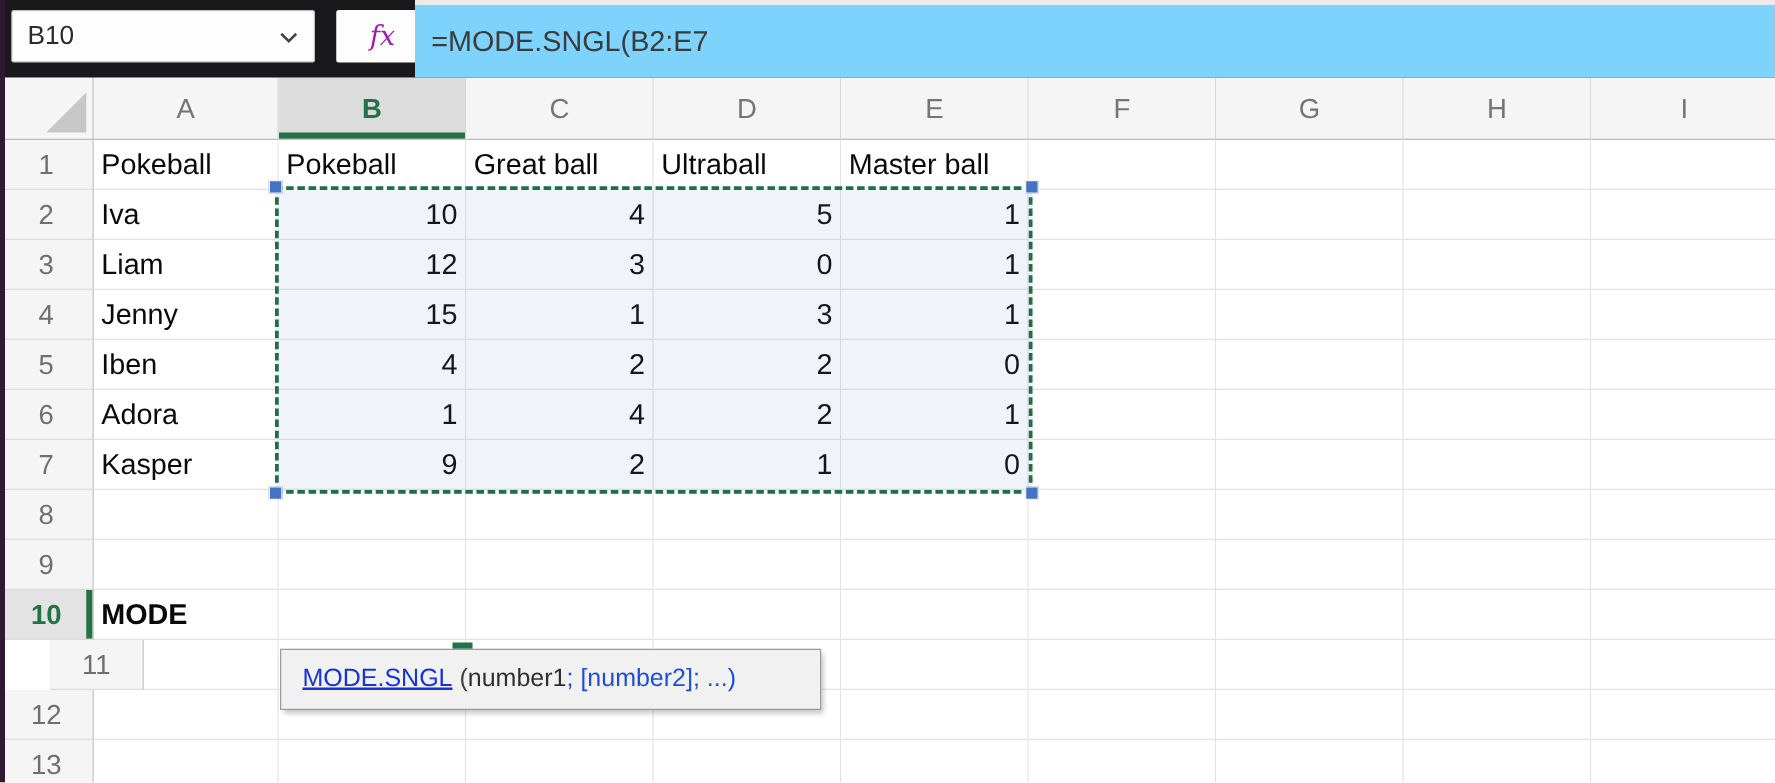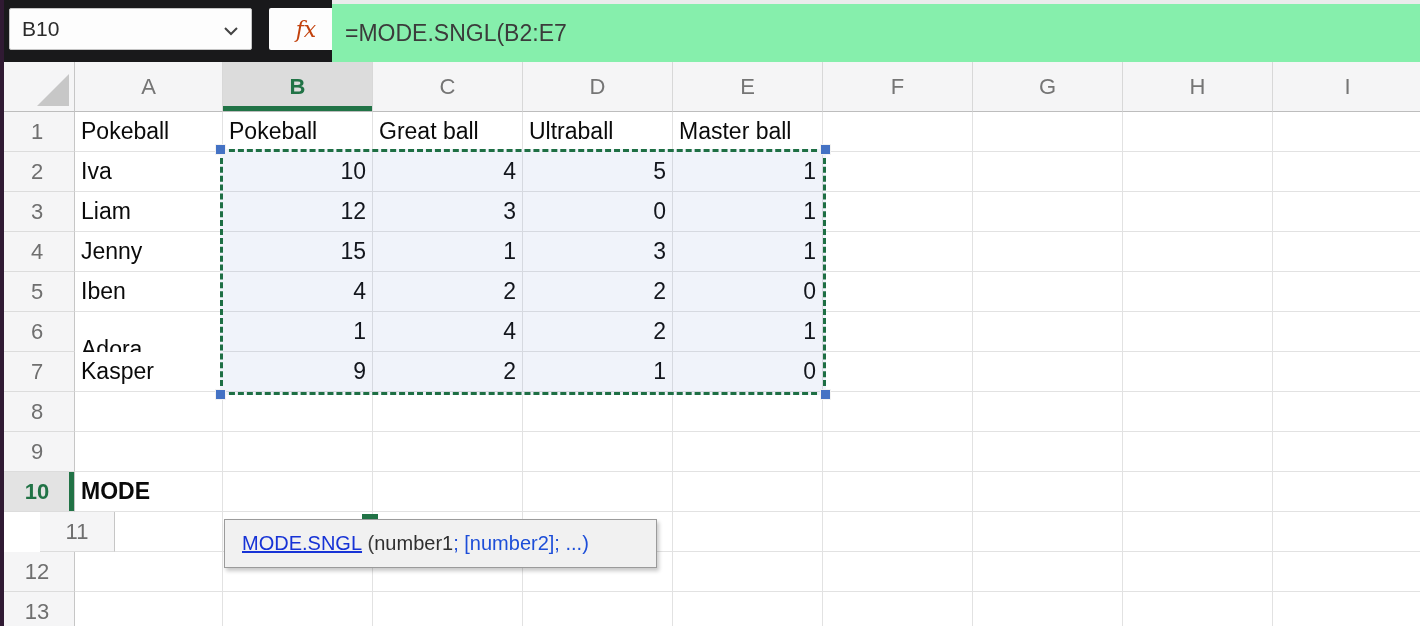--- a/index.html
+++ b/index.html
@@ -6,22 +6,22 @@
   .app{position:relative;width:1420px;height:626px;overflow:hidden;background:#fff;
        font-family:"Liberation Sans",sans-serif;-webkit-font-smoothing:antialiased;}
 
   
   .topbar{position:absolute;left:0;top:0;width:1420px;height:62px;background:#19191b;z-index:20;}
   .name-box{position:absolute;left:9px;top:8px;width:243px;height:42px;background:#fdfdfd;
             border:1px solid #c4c4c4;border-radius:2px;display:flex;align-items:center;
             justify-content:space-between;padding:0 12px;font-size:21px;color:#2b2b2b;box-sizing:border-box;}
   .fx-btn{position:absolute;left:269px;top:8px;width:74px;height:42px;background:#fdfdfd;border-radius:2px;
           display:flex;align-items:center;justify-content:center;
-          font-family:"DejaVu Serif",serif;font-style:italic;font-size:22px;color:#c2410c;}
-  .formula-bar{position:absolute;left:332px;top:0;width:1088px;height:62px;background:#86efac;
+          font-family:"DejaVu Serif",serif;font-style:italic;font-size:22px;color:#a21caf;}
+  .formula-bar{position:absolute;left:332px;top:0;width:1088px;height:62px;background:#7dd3fc;
                border-top:4px solid #ebebeb;display:flex;align-items:center;padding-left:13px;
                font-size:23px;color:#3b3b3b;box-sizing:border-box;white-space:pre;}
 
   
   .corner-cell{position:absolute;left:0;top:62px;width:75px;height:50px;background:#f5f5f6;
                border-right:1px solid #c6c6c6;border-bottom:1px solid #bdbdbd;box-sizing:border-box;z-index:3;}
   .corner-tri{position:absolute;right:5px;bottom:5px;width:0;height:0;
               border-left:32px solid transparent;border-bottom:32px solid #c7c7c7;}
   .col-header{position:absolute;top:62px;height:50px;background:#f5f5f6;display:flex;align-items:center;
               justify-content:center;font-size:22px;color:#757575;
@@ -160,21 +160,21 @@
       <div class="cell" style="left: 1273px; width: 150px; top: 232px; height: 40px;"></div>
       <div class="cell" style="left: 75px; width: 148px; top: 272px; height: 40px;">Iben</div>
       <div class="cell num" style="left: 223px; width: 150px; top: 272px; height: 40px;">4</div>
       <div class="cell num" style="left: 373px; width: 150px; top: 272px; height: 40px;">2</div>
       <div class="cell num" style="left: 523px; width: 150px; top: 272px; height: 40px;">2</div>
       <div class="cell num" style="left: 673px; width: 150px; top: 272px; height: 40px;">0</div>
       <div class="cell" style="left: 823px; width: 150px; top: 272px; height: 40px;"></div>
       <div class="cell" style="left: 973px; width: 150px; top: 272px; height: 40px;"></div>
       <div class="cell" style="left: 1123px; width: 150px; top: 272px; height: 40px;"></div>
       <div class="cell" style="left: 1273px; width: 150px; top: 272px; height: 40px;"></div>
-      <div class="cell" style="left: 75px; width: 148px; top: 312px; height: 40px; margin-top: 18px;">Adora</div>
+      <div class="cell" style="left: 75px; width: 148px; top: 312px; height: 40px;">Adora</div>
       <div class="cell num" style="left: 223px; width: 150px; top: 312px; height: 40px;">1</div>
       <div class="cell num" style="left: 373px; width: 150px; top: 312px; height: 40px;">4</div>
       <div class="cell num" style="left: 523px; width: 150px; top: 312px; height: 40px;">2</div>
       <div class="cell num" style="left: 673px; width: 150px; top: 312px; height: 40px;">1</div>
       <div class="cell" style="left: 823px; width: 150px; top: 312px; height: 40px;"></div>
       <div class="cell" style="left: 973px; width: 150px; top: 312px; height: 40px;"></div>
       <div class="cell" style="left: 1123px; width: 150px; top: 312px; height: 40px;"></div>
       <div class="cell" style="left: 1273px; width: 150px; top: 312px; height: 40px;"></div>
       <div class="cell" style="left: 75px; width: 148px; top: 352px; height: 40px;">Kasper</div>
       <div class="cell num" style="left: 223px; width: 150px; top: 352px; height: 40px;">9</div>

